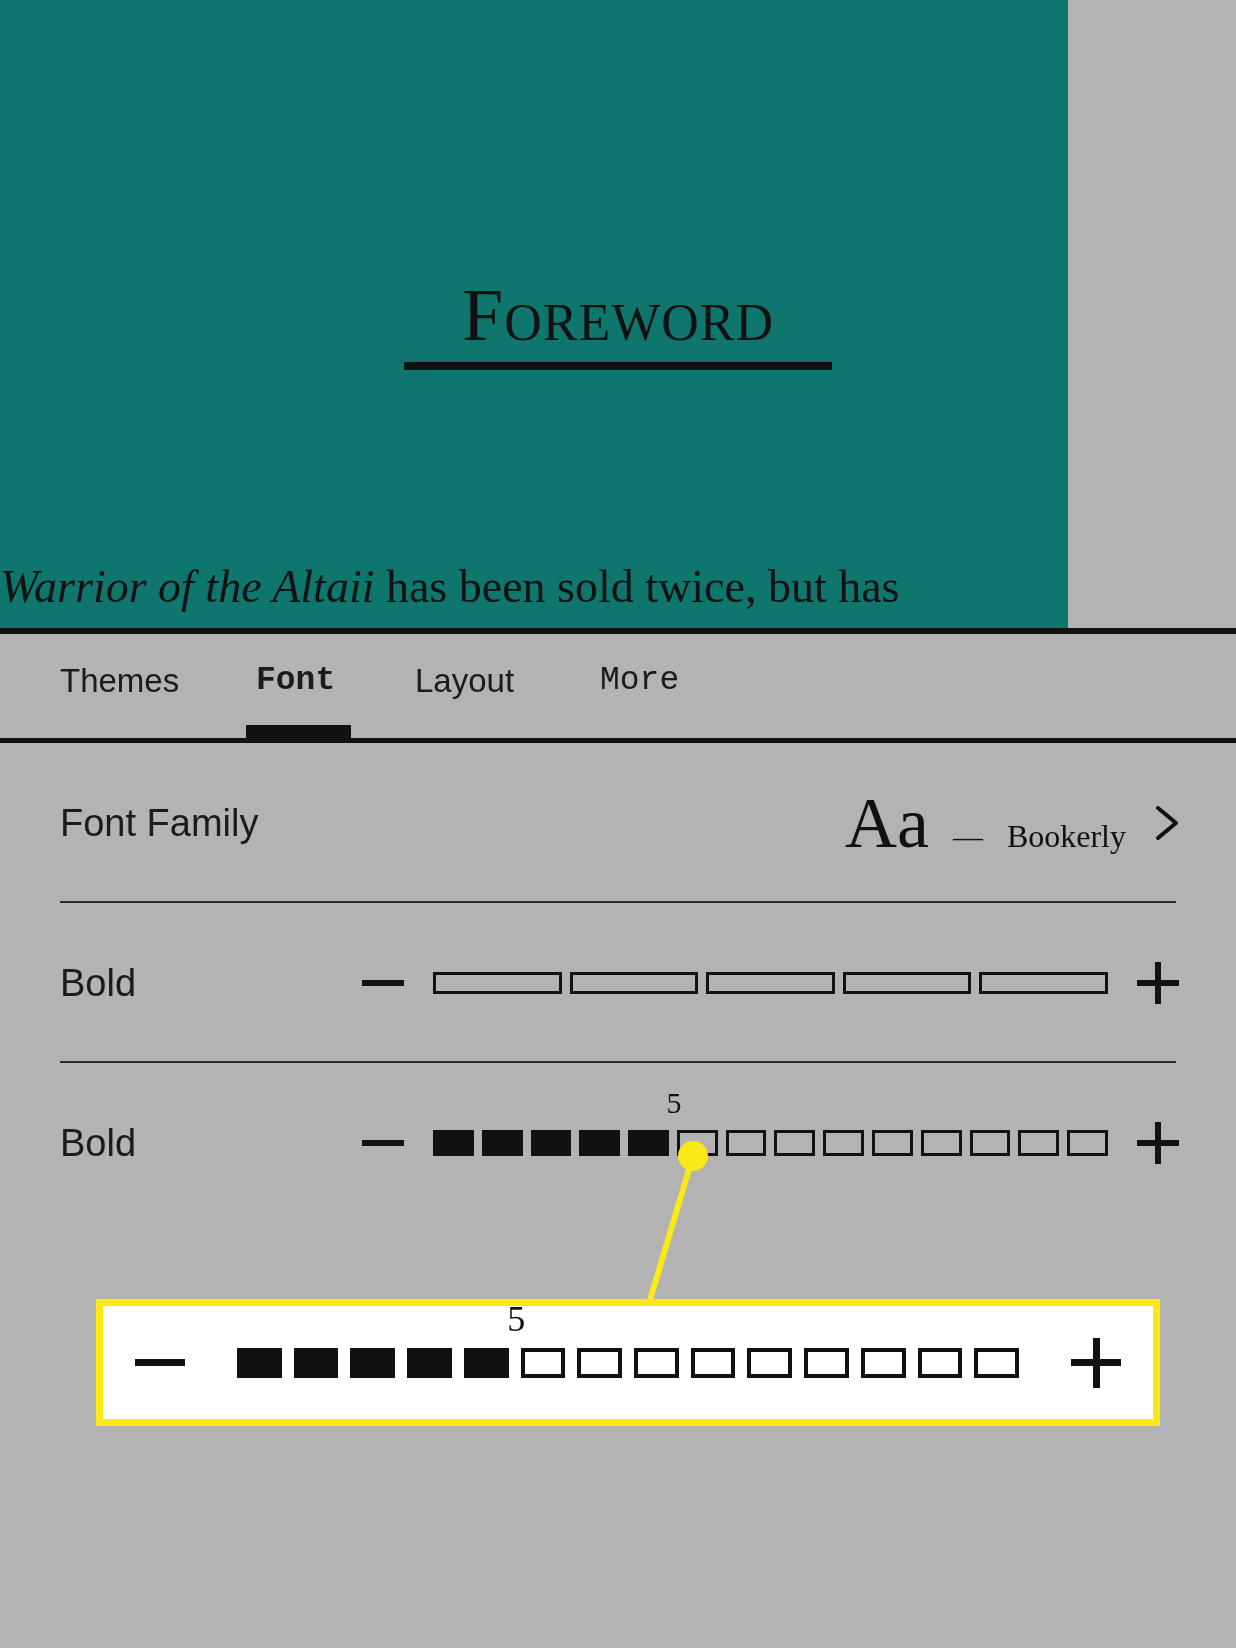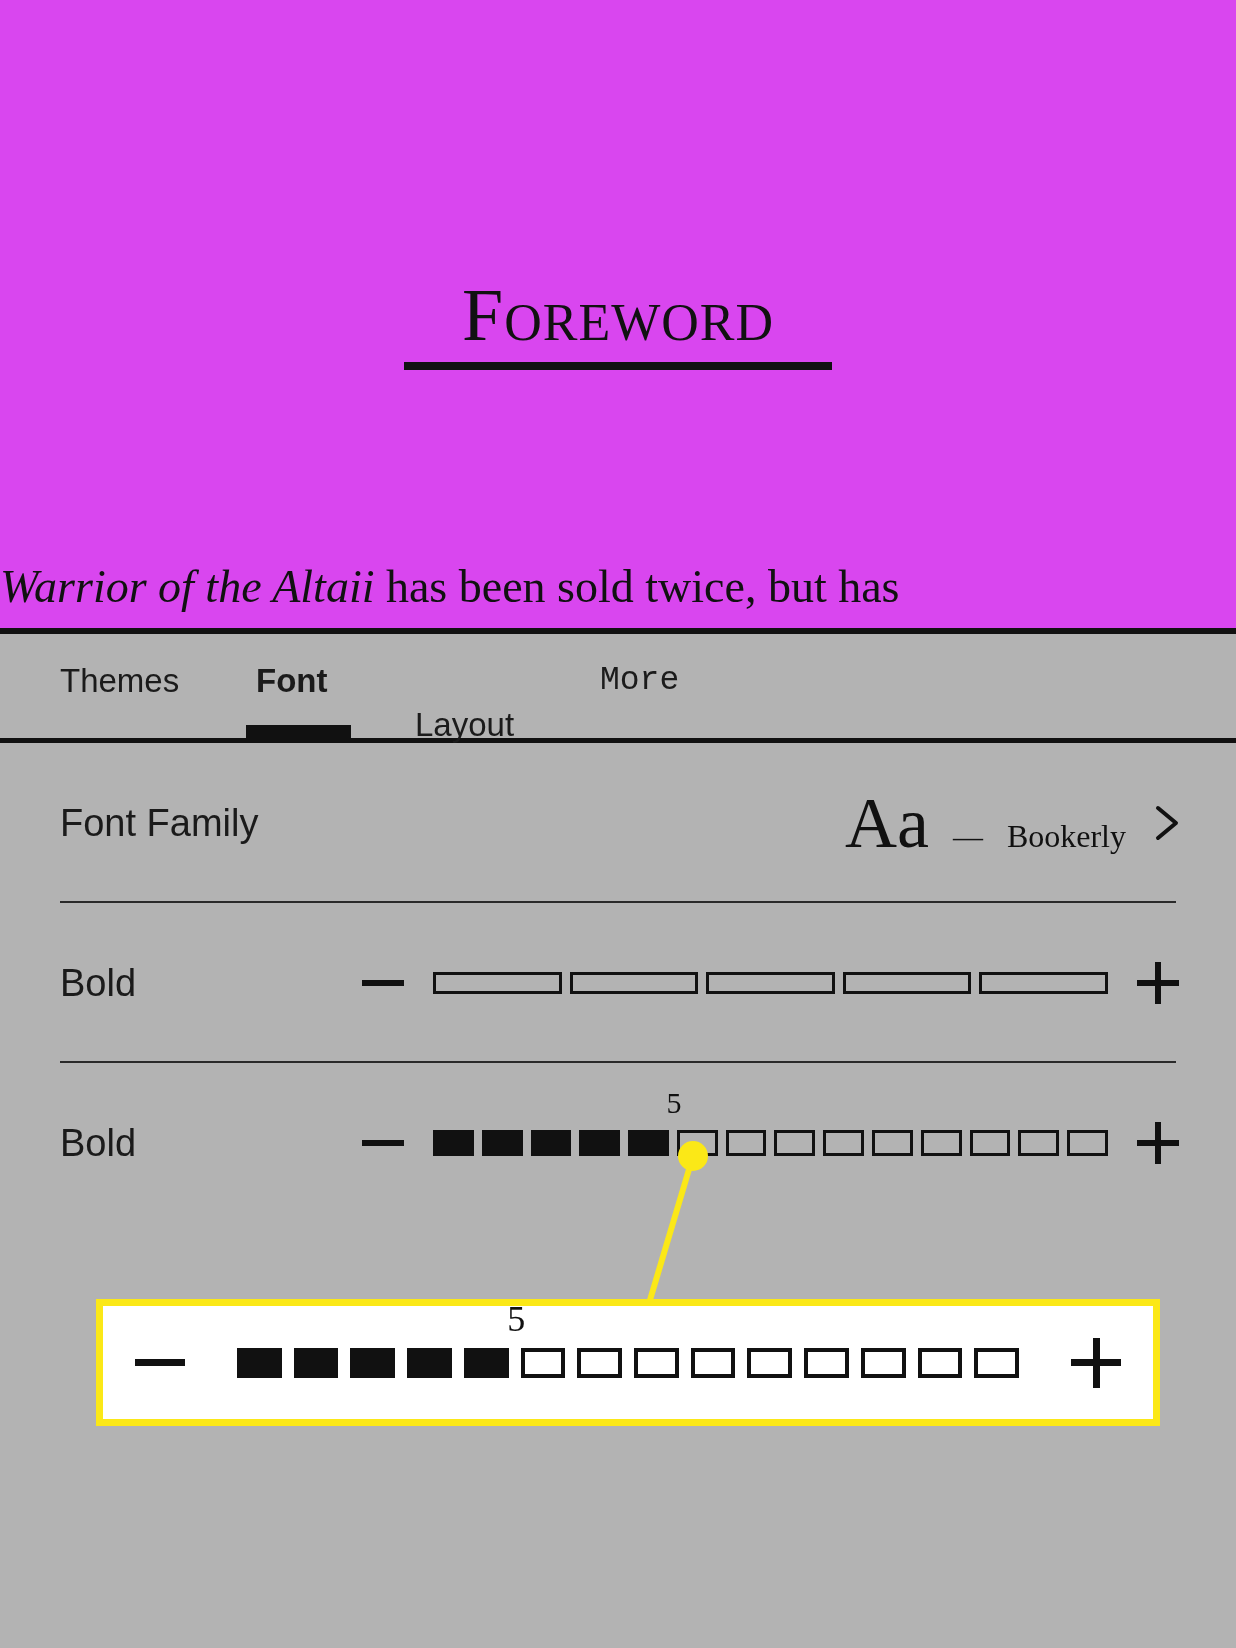--- a/index.html
+++ b/index.html
@@ -12,23 +12,23 @@
     background: #b3b3b3;
     font-family: "Liberation Sans", sans-serif;
     overflow: hidden;
     position: relative;
   }
 
   
   #book-page {
     position: absolute;
     left: 0; top: 0;
-    width: 1236px;
+    width: 1068px;
     height: 660px;
-    background: #d946ef;
+    background: #0f766e;
     overflow: hidden;
   }
 
   #chapter-title {
     position: absolute;
     left: 0;
     top: 278px;
     width: 1236px;
     text-align: center;
     font-family: "Liberation Serif", serif;
@@ -292,22 +292,22 @@
   <div id="chapter-title-rule"></div>
   <div id="body-line">
     <span class="ital">Warrior of the Altaii</span><span> has been sold twice, but has</span>
   </div>
 </div>
 
 <div id="settings-panel">
 
   <div id="tab-bar">
     <div class="tab" style="left:60px;">Themes</div>
-    <div class="tab active" style="left:256px;">Font</div>
-    <div class="tab" style="left:415px;margin-top:44px;">Layout</div>
+    <div class="tab active" style="left:256px;font-family:Liberation Mono, monospace;">Font</div>
+    <div class="tab" style="left:415px;">Layout</div>
     <div class="tab" style="left:600px;font-family:Liberation Mono, monospace;">More</div>
     <div class="tab-indicator" style="left:246px;width:105px;"></div>
   </div>
 
   <div class="setting-row">
     <div class="row-label">Font Family</div>
     <div id="font-family-value">
       <span id="font-family-aa">Aa</span>
       <span id="font-family-dash">—</span>
       <span id="font-family-name">Bookerly</span>

